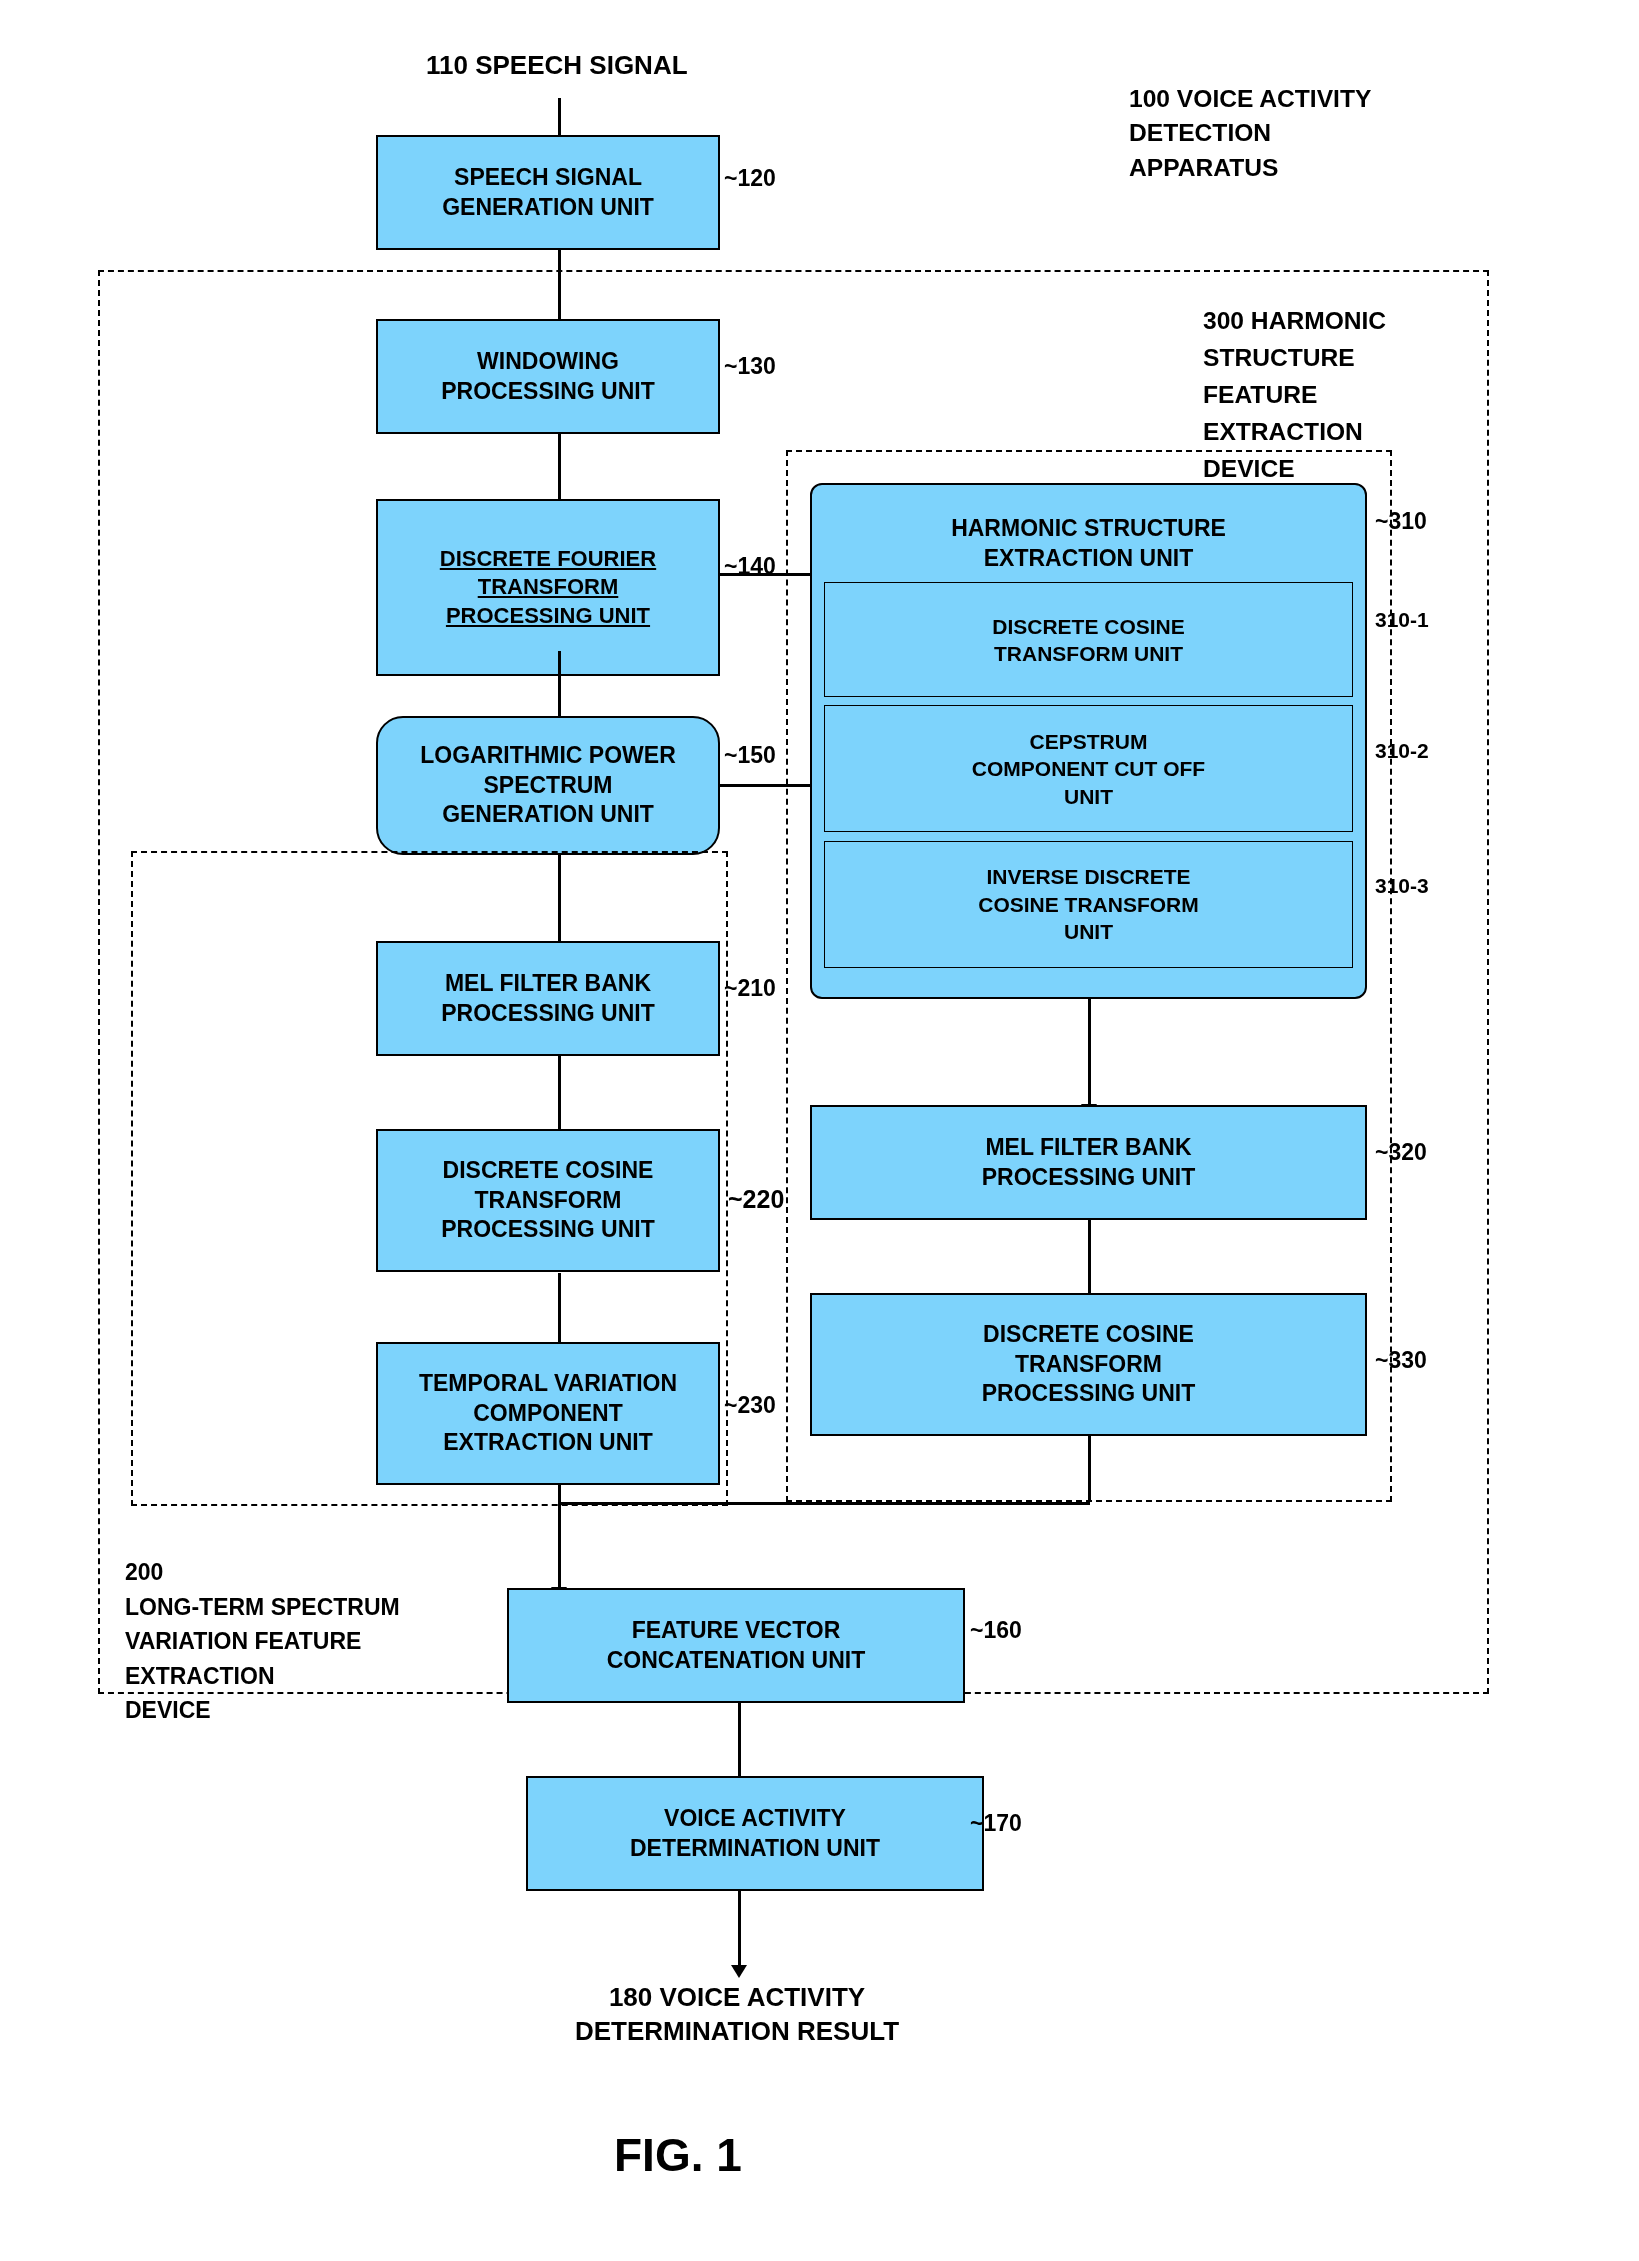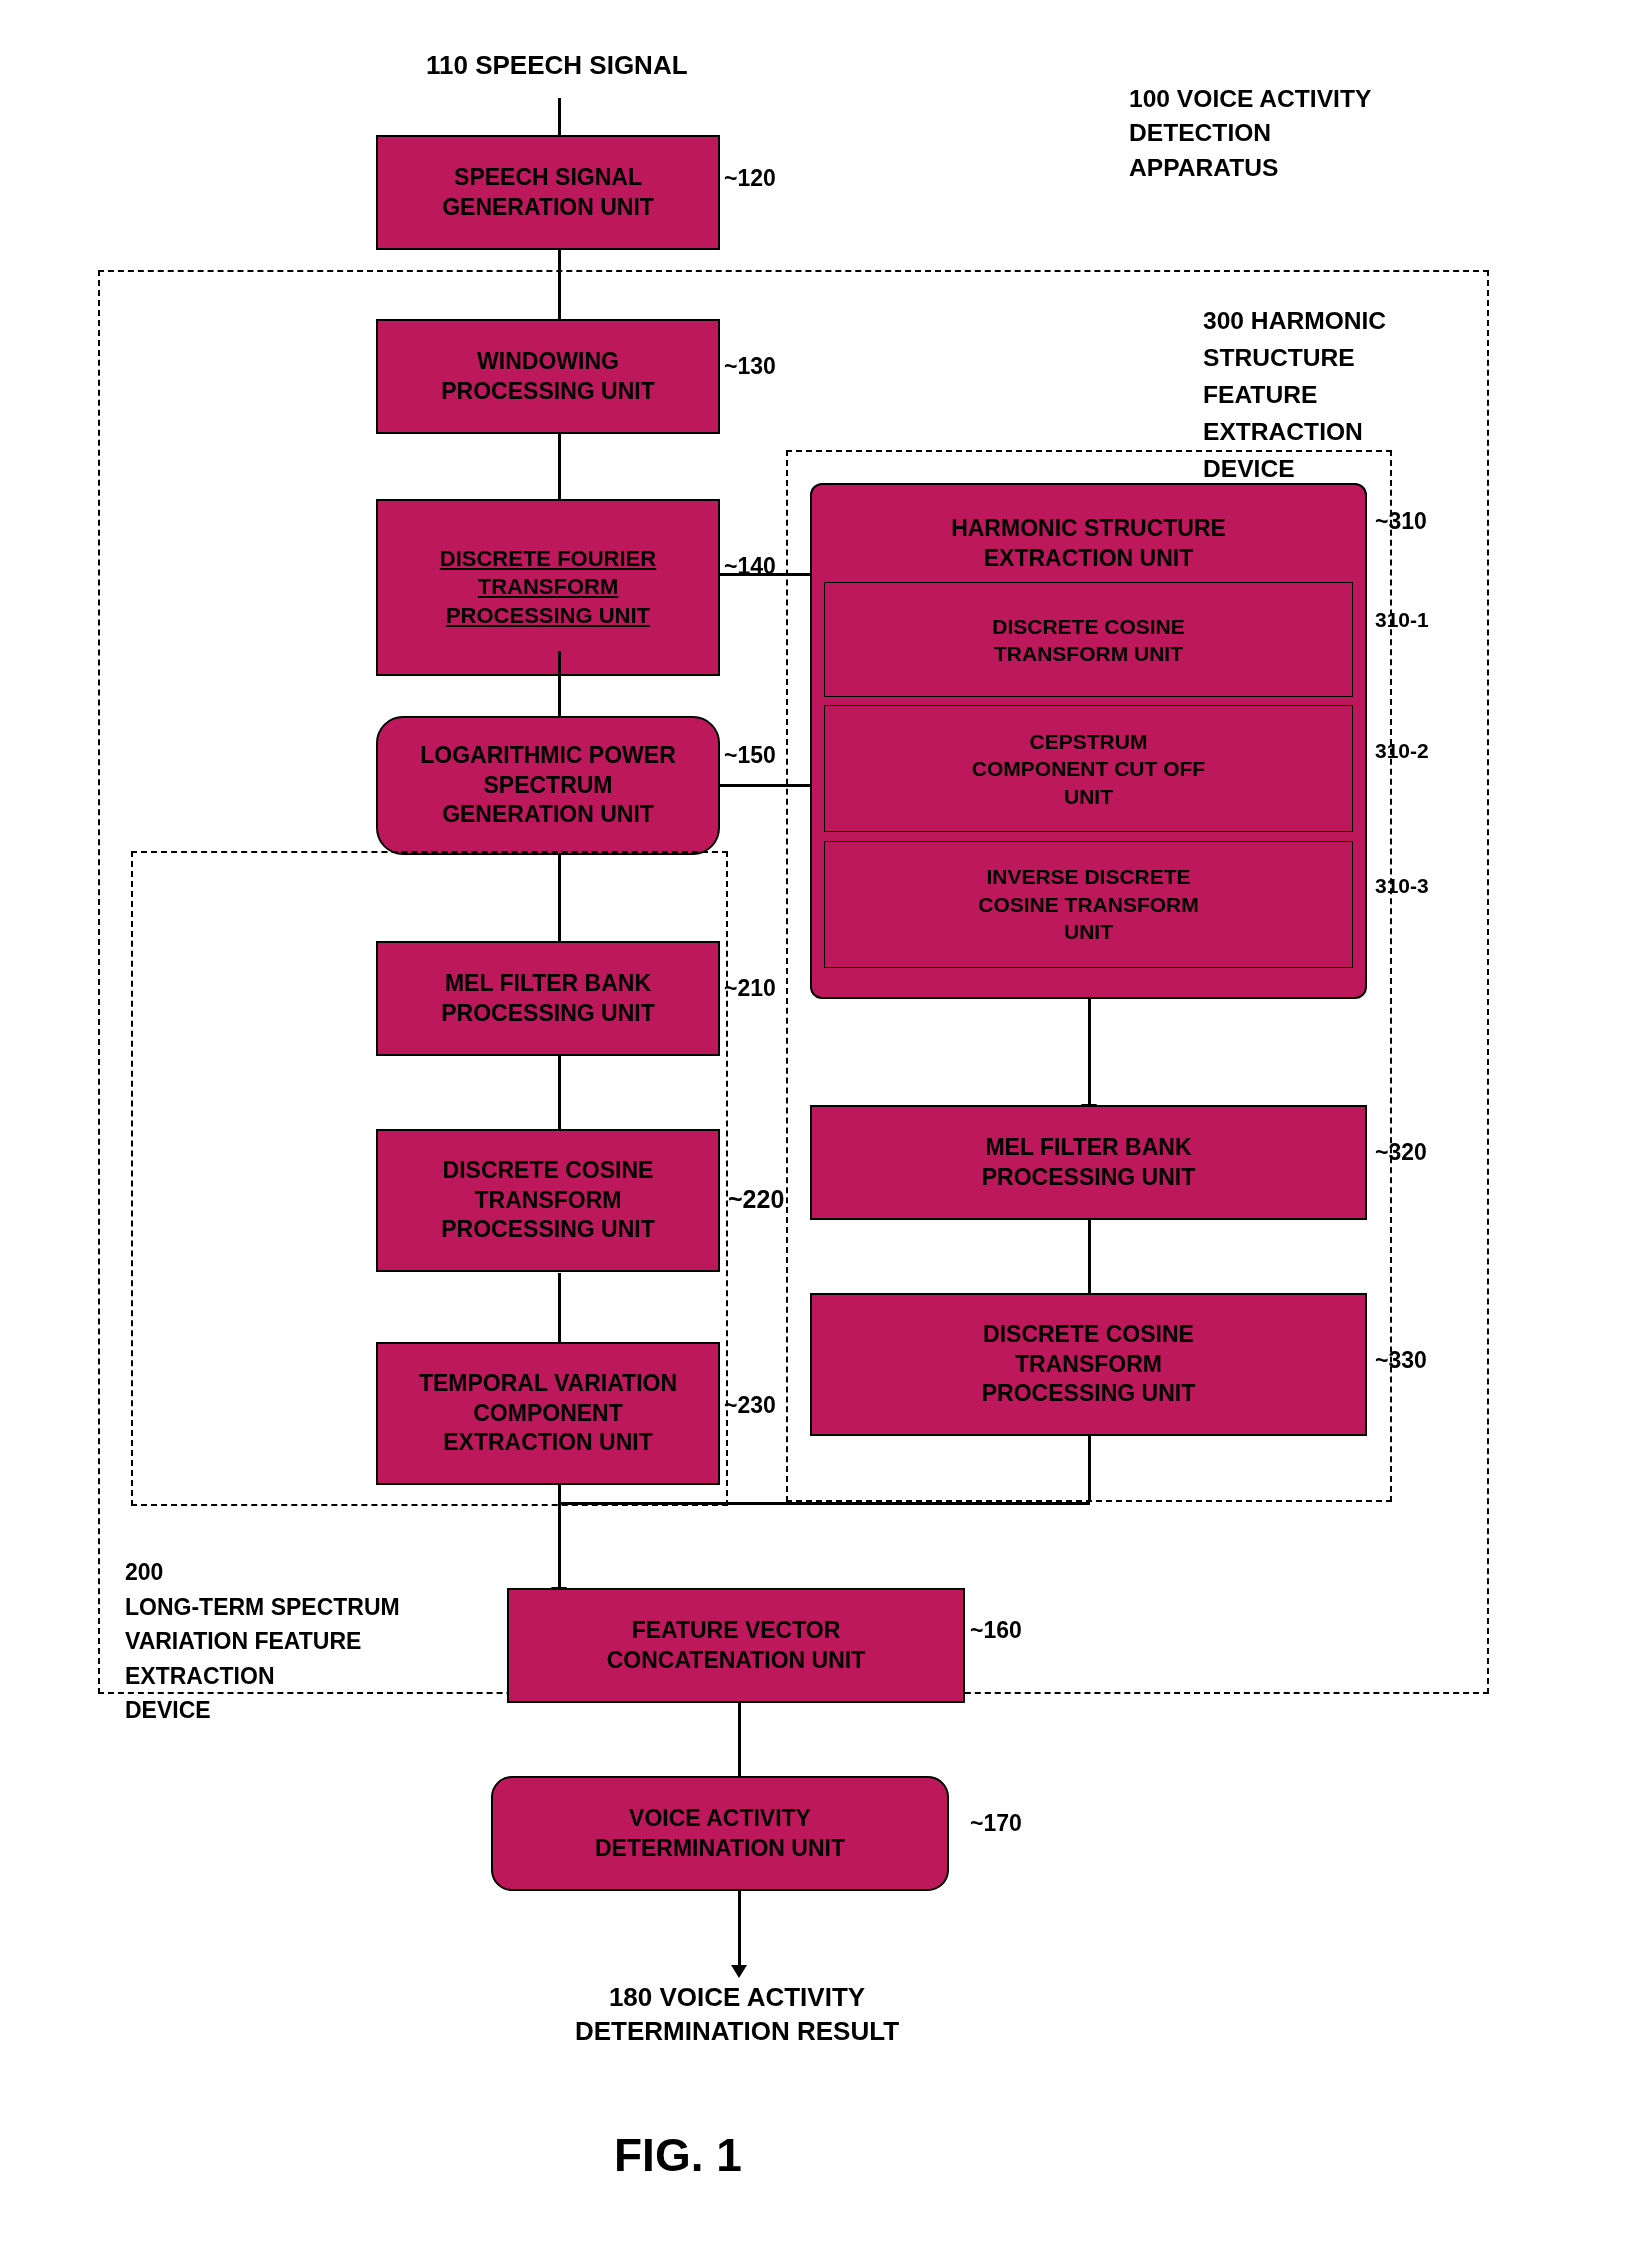--- a/index.html
+++ b/index.html
@@ -13,21 +13,21 @@
     }
     .diagram-container {
       position: relative;
       width: 1639px;
       height: 2261px;
       background: #fff;
     }
     .block {
       position: absolute;
       border: 2.5px solid #000;
-      background: #be185d;
+      background: #7dd3fc;
       display: flex;
       align-items: center;
       justify-content: center;
       text-align: center;
       font-size: 23px;
       font-weight: bold;
       line-height: 1.3;
       padding: 8.2px;
     }
     .dashed-box {
@@ -215,21 +215,21 @@
 
   <div class="block" style="left:507px; top:1588px; width:458px; height:115px; font-size:23px;">
     FEATURE VECTOR<br>CONCATENATION UNIT
   </div>
   <div class="label" style="left:970px; top:1616px; font-size:23px;">~160</div>
 
   <div class="arrow arrow-v" style="left:738px; top:1702px; height:74px;">
     <div class="arrowhead-down"></div>
   </div>
 
-  <div class="block" style="left:491px; top:1776px; width:458px; height:115px; font-size:23px;border-radius:21px;">
+  <div class="block" style="left:526px; top:1776px; width:458px; height:115px; font-size:23px;">
     VOICE ACTIVITY<br>DETERMINATION UNIT
   </div>
   <div class="label" style="left:970px; top:1809px; font-size:23px;">~170</div>
 
   <div class="arrow arrow-v" style="left:738px; top:1891px; height:74px;">
     <div class="arrowhead-down"></div>
   </div>
 
   <div class="label" style="left:426px; top:1981px; font-size:26px; text-align:center; width:622px;">
     180 VOICE ACTIVITY<br>DETERMINATION RESULT

